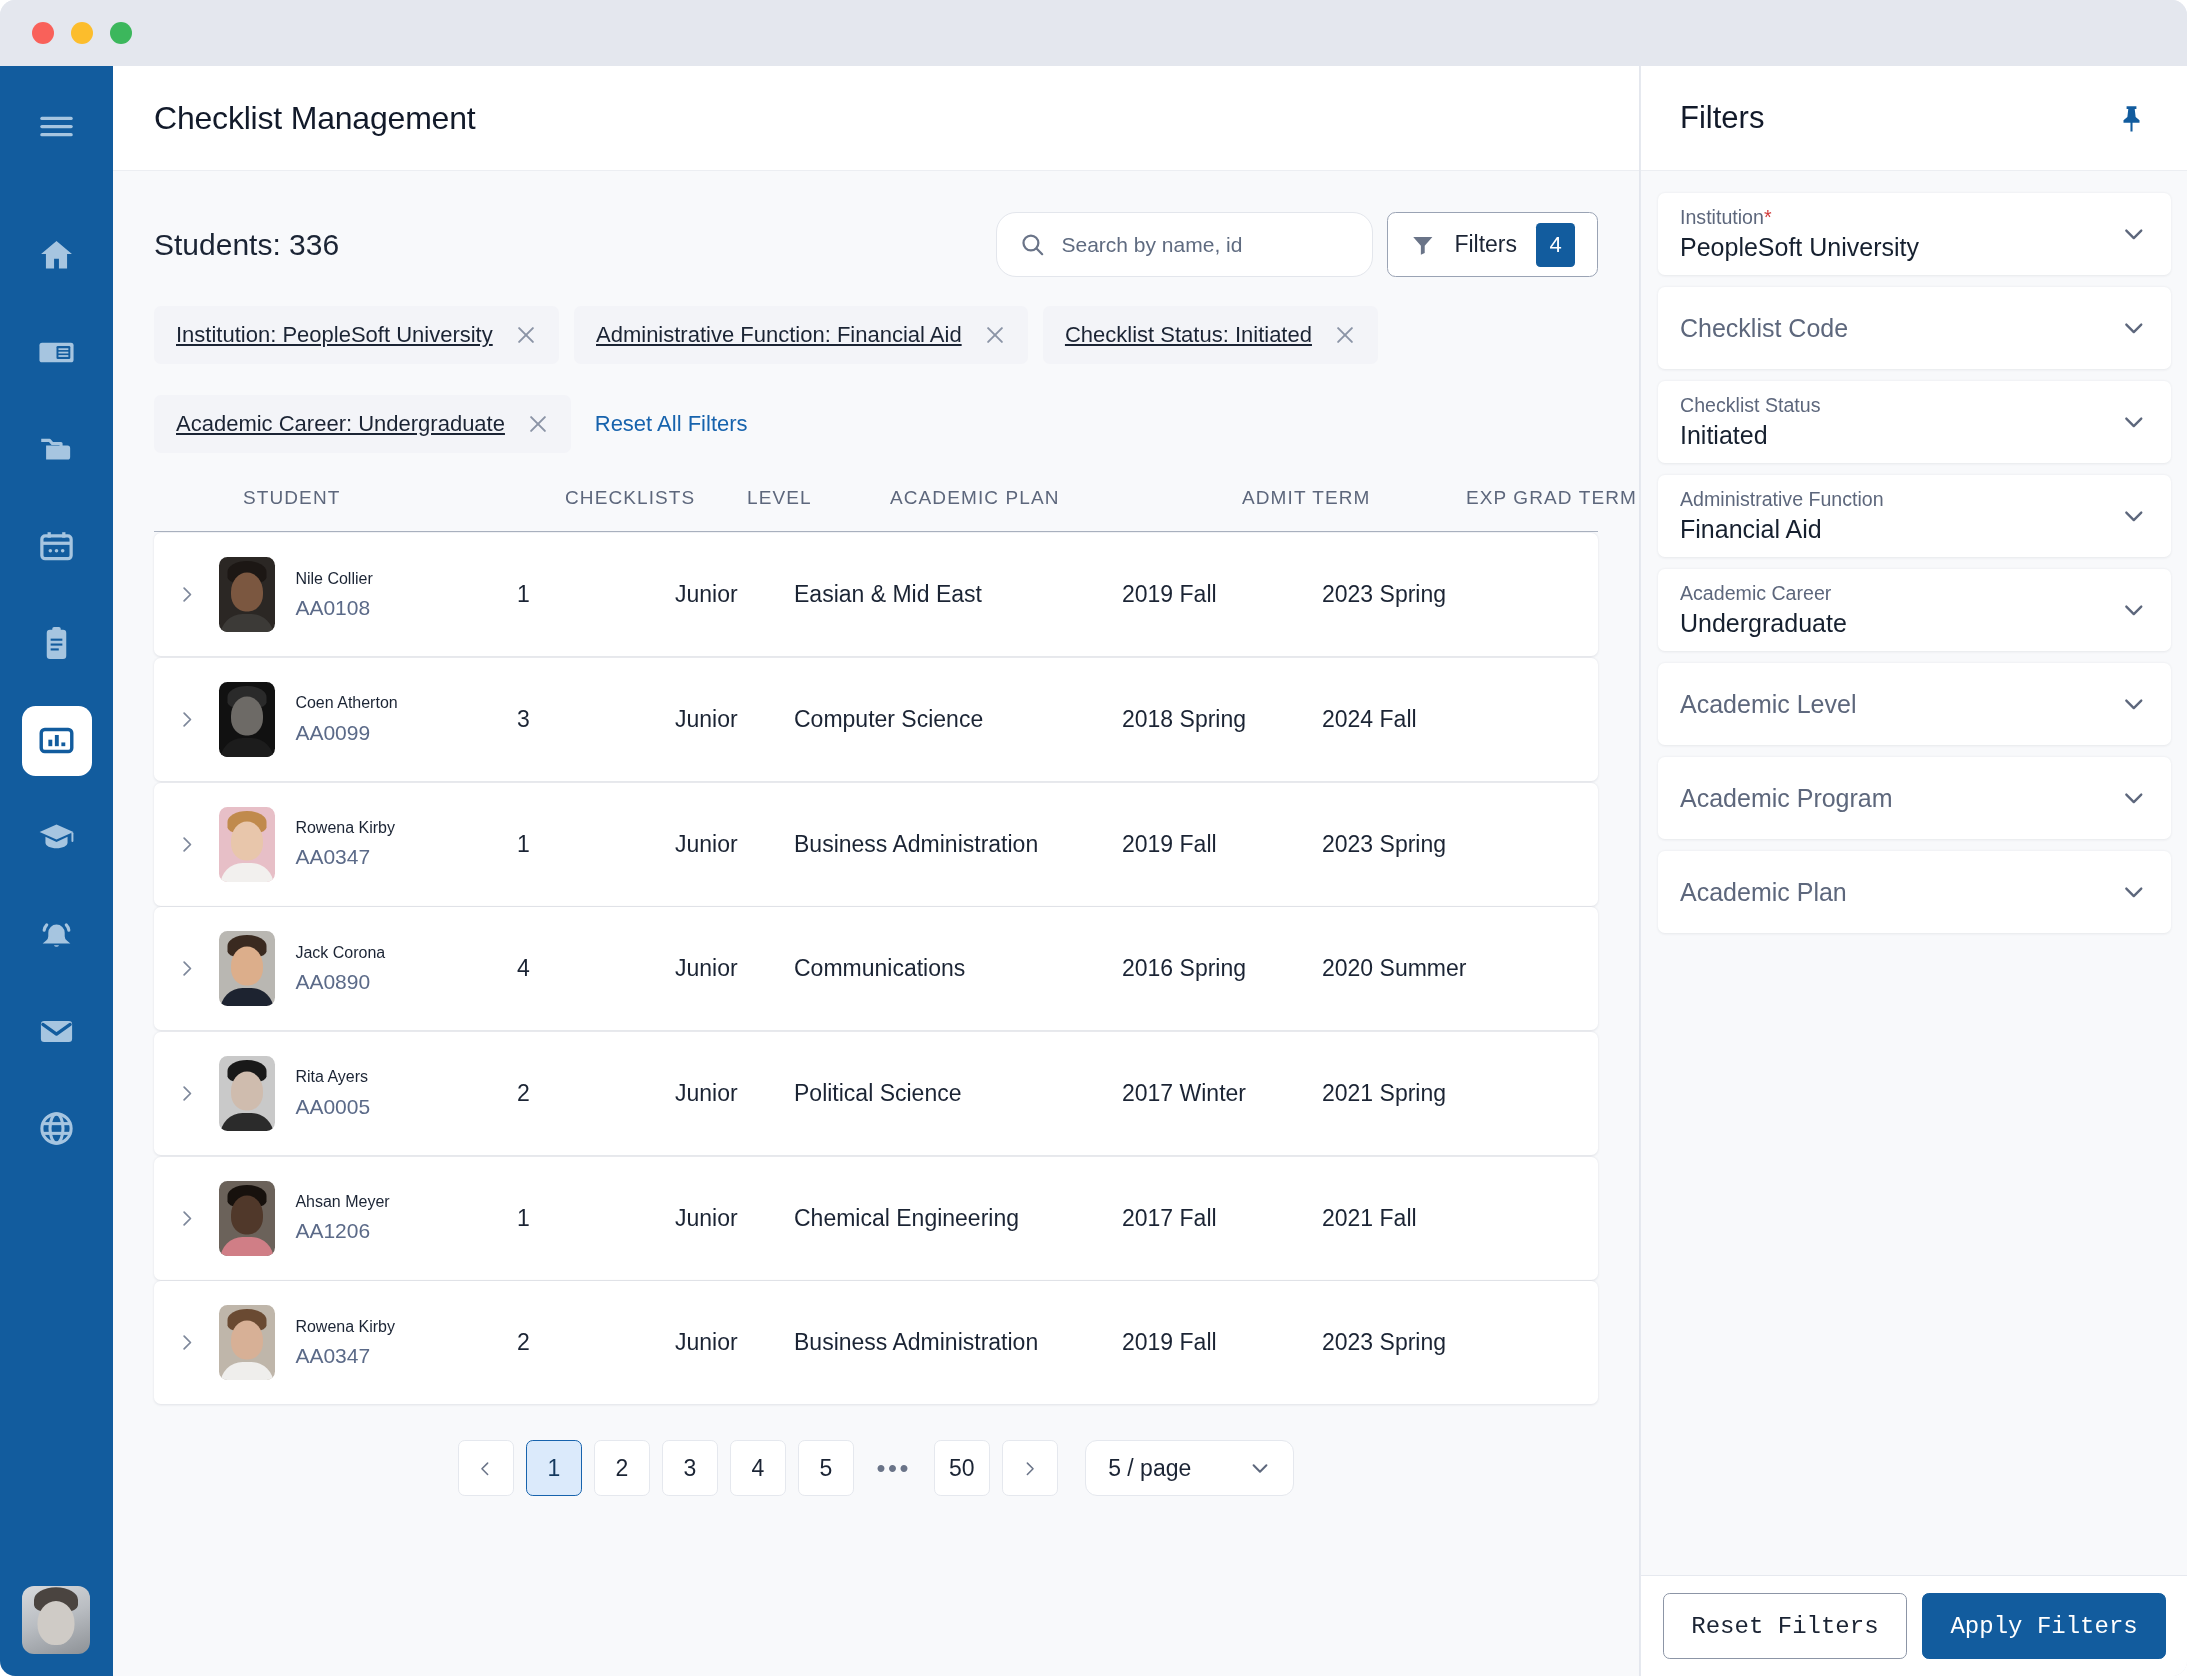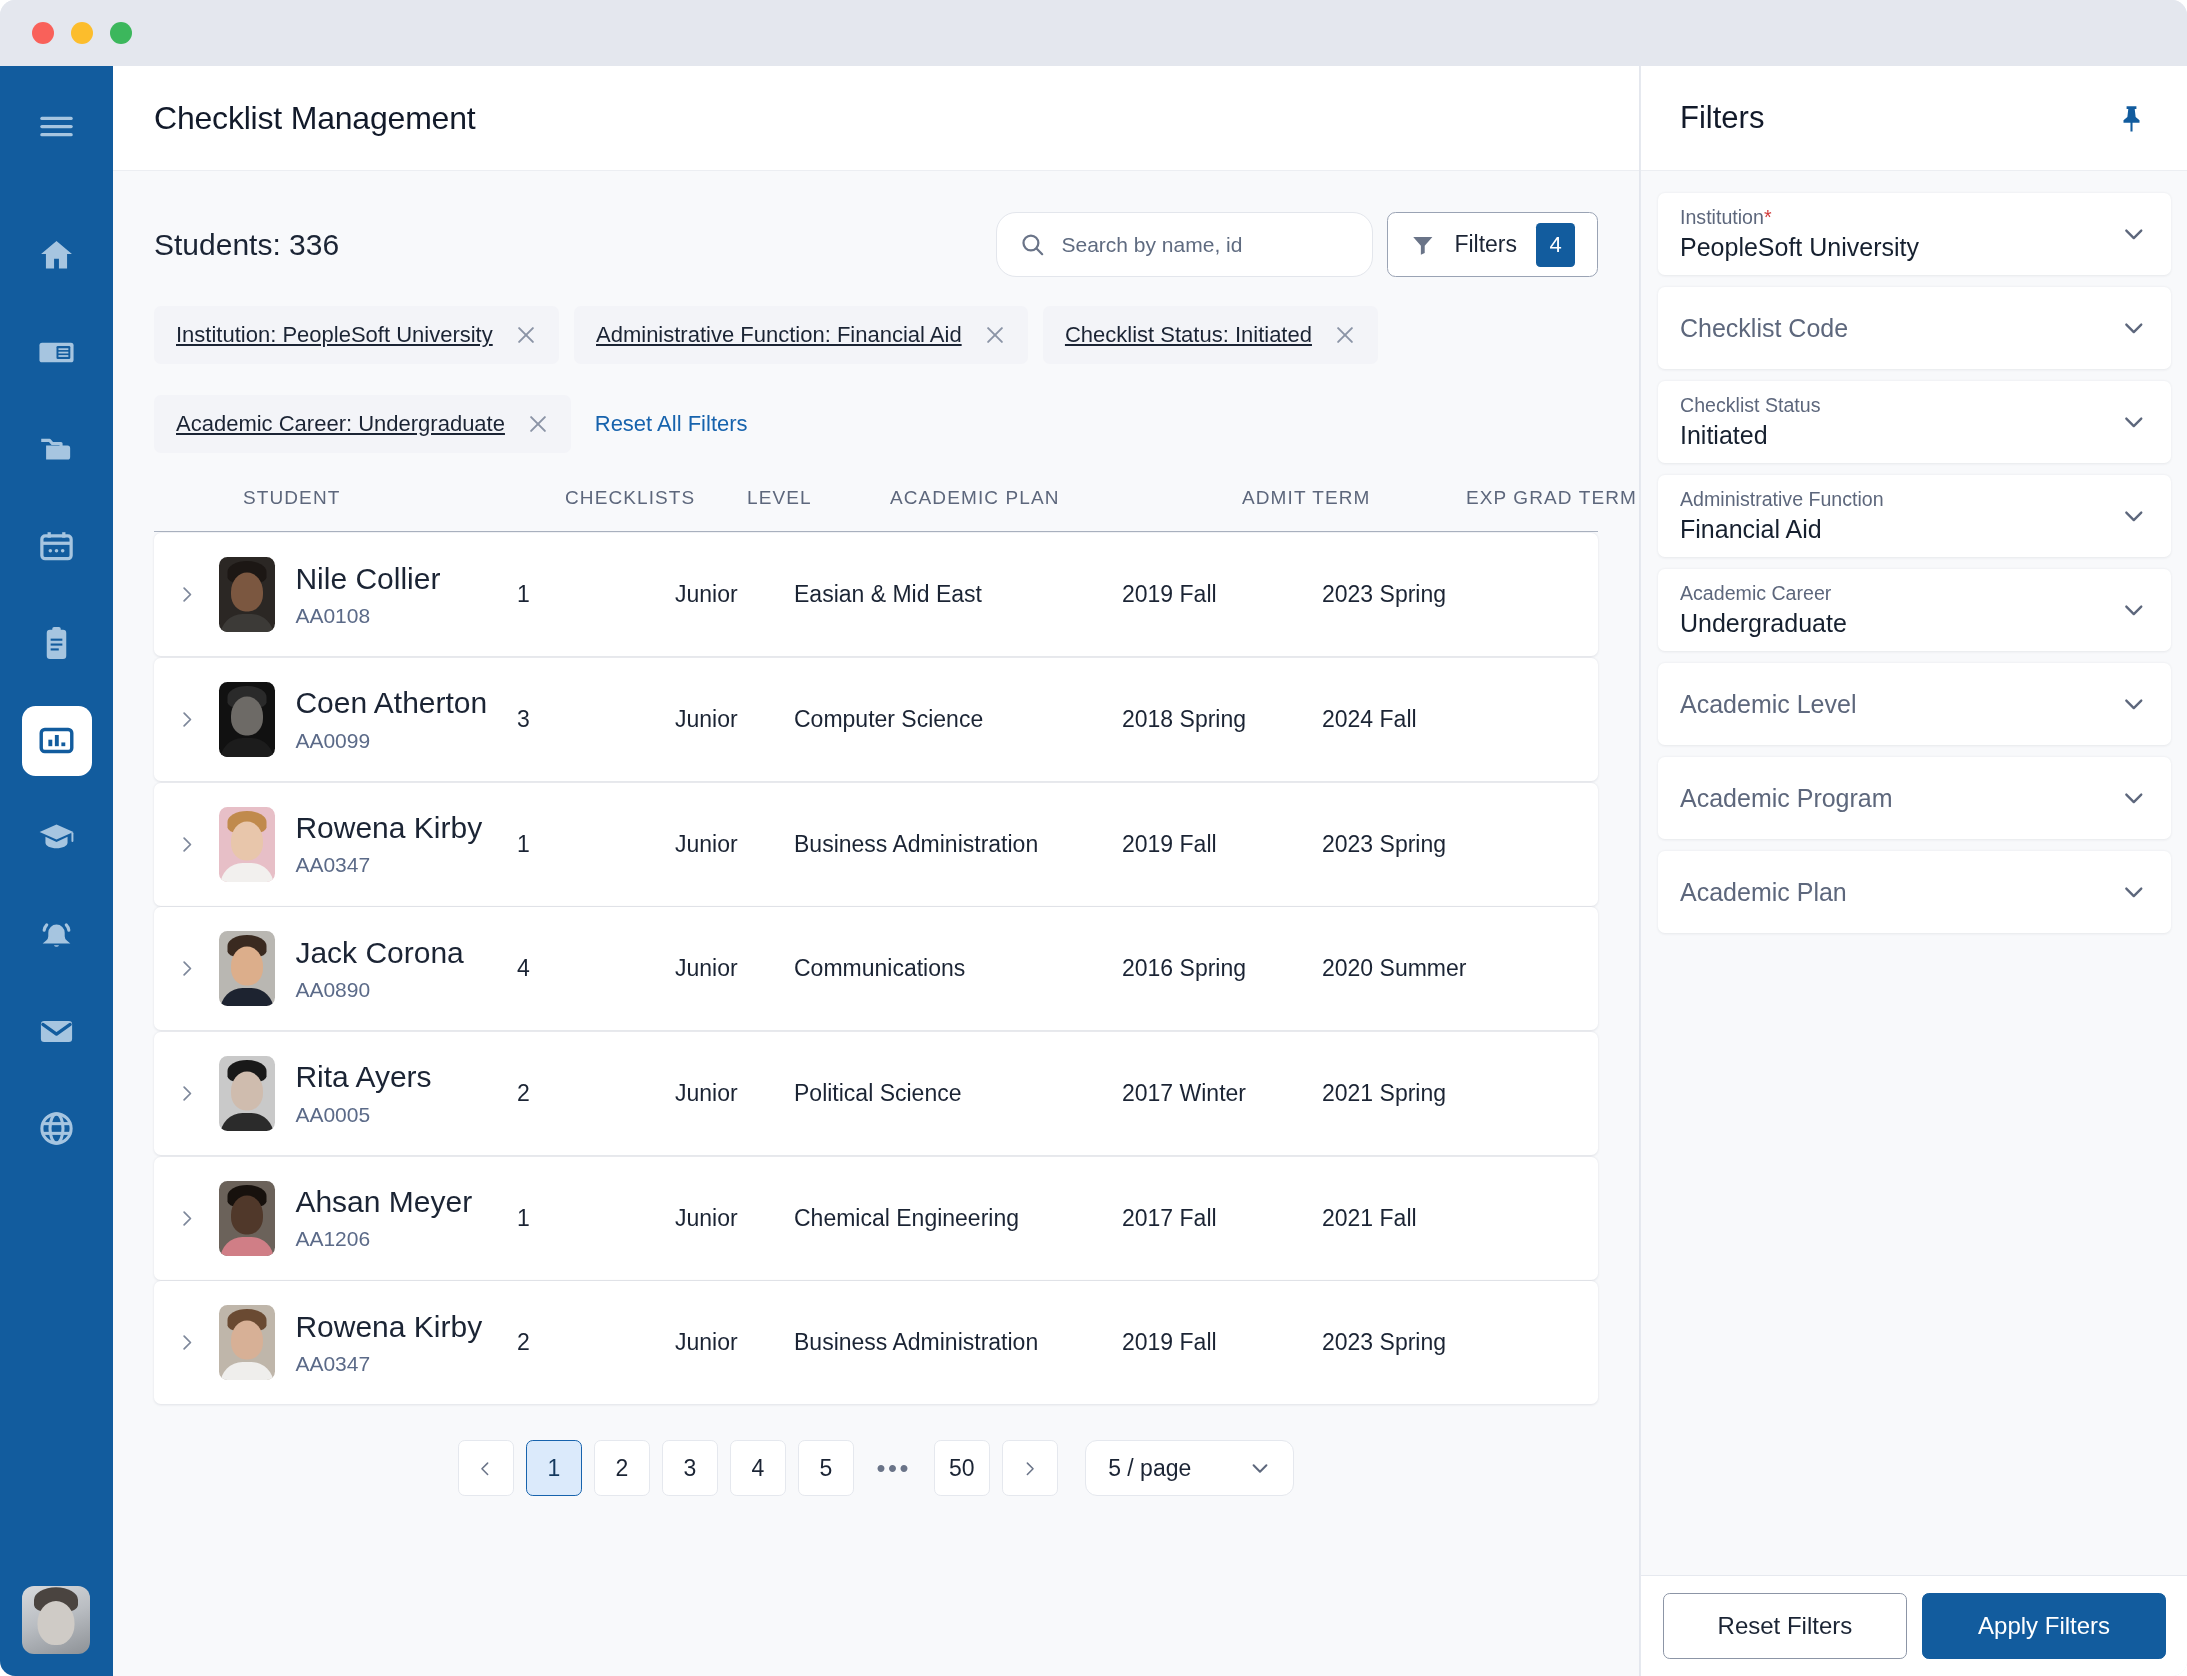--- a/index.html
+++ b/index.html
@@ -178,21 +178,21 @@
   }
   .st-avatar .av-hair {
     position:absolute; left:50%; top:20%; transform:translate(-50%,-50%);
     width:39px; height:22px; border-radius:50% 50% 26% 26%;
   }
   .st-avatar .av-body {
     position:absolute; left:50%; bottom:-8.5px; transform:translateX(-50%);
     width:53px; height:27px; border-radius:22px 22px 0 0;
   }
   .st-text { display: flex; flex-direction: column; gap: 8.5px; }
-  .st-name { font-size: 30px; color: #1b2434; }
+  .st-name { font-size: 16px; color: #1b2434; }
   .st-id { font-size: 21px; color: #5b6a88; }
   .cell { font-size: 23px; color: #1b2434; }
 
   
   .pagination {
     display: flex; align-items: center; justify-content: center;
     gap: 12px; margin-top: 36px;
   }
   .pg {
     min-width: 56px; height: 56px; background: #ffffff;
@@ -243,20 +243,21 @@
   .fld-label { font-size: 19.6px; color: #5d677c; }
   .fld-label .req { color: #d03a3a; }
   .fld-value { font-size: 25px; color: #16202f; }
   .fld-placeholder { font-size: 25px; color: #5d677c; }
   .fld svg { width: 25.6px; height: 25.6px; color: #5d677c; flex: none; }
   .panel-footer {
     height: 101px; background: #ffffff;
     border-top: 0.9px solid #e6e9ef;
     display: flex; align-items: center; gap: 15.3px;
     padding: 0 22px;
+    font-family: Liberation Mono, monospace;
   }
   .btn {
     flex: 1; height: 66px; border-radius: 6.8px;
     display: flex; align-items: center; justify-content: center;
     font-size: 24px; cursor: pointer;
   }
   .btn-secondary { background: #ffffff; border: 0.9px solid #8c95a6; color: #1b2434; }
   .btn-primary { background: #125c9e; color: #ffffff; border: 0.9px solid #125c9e; }
 </style>
 </head>

